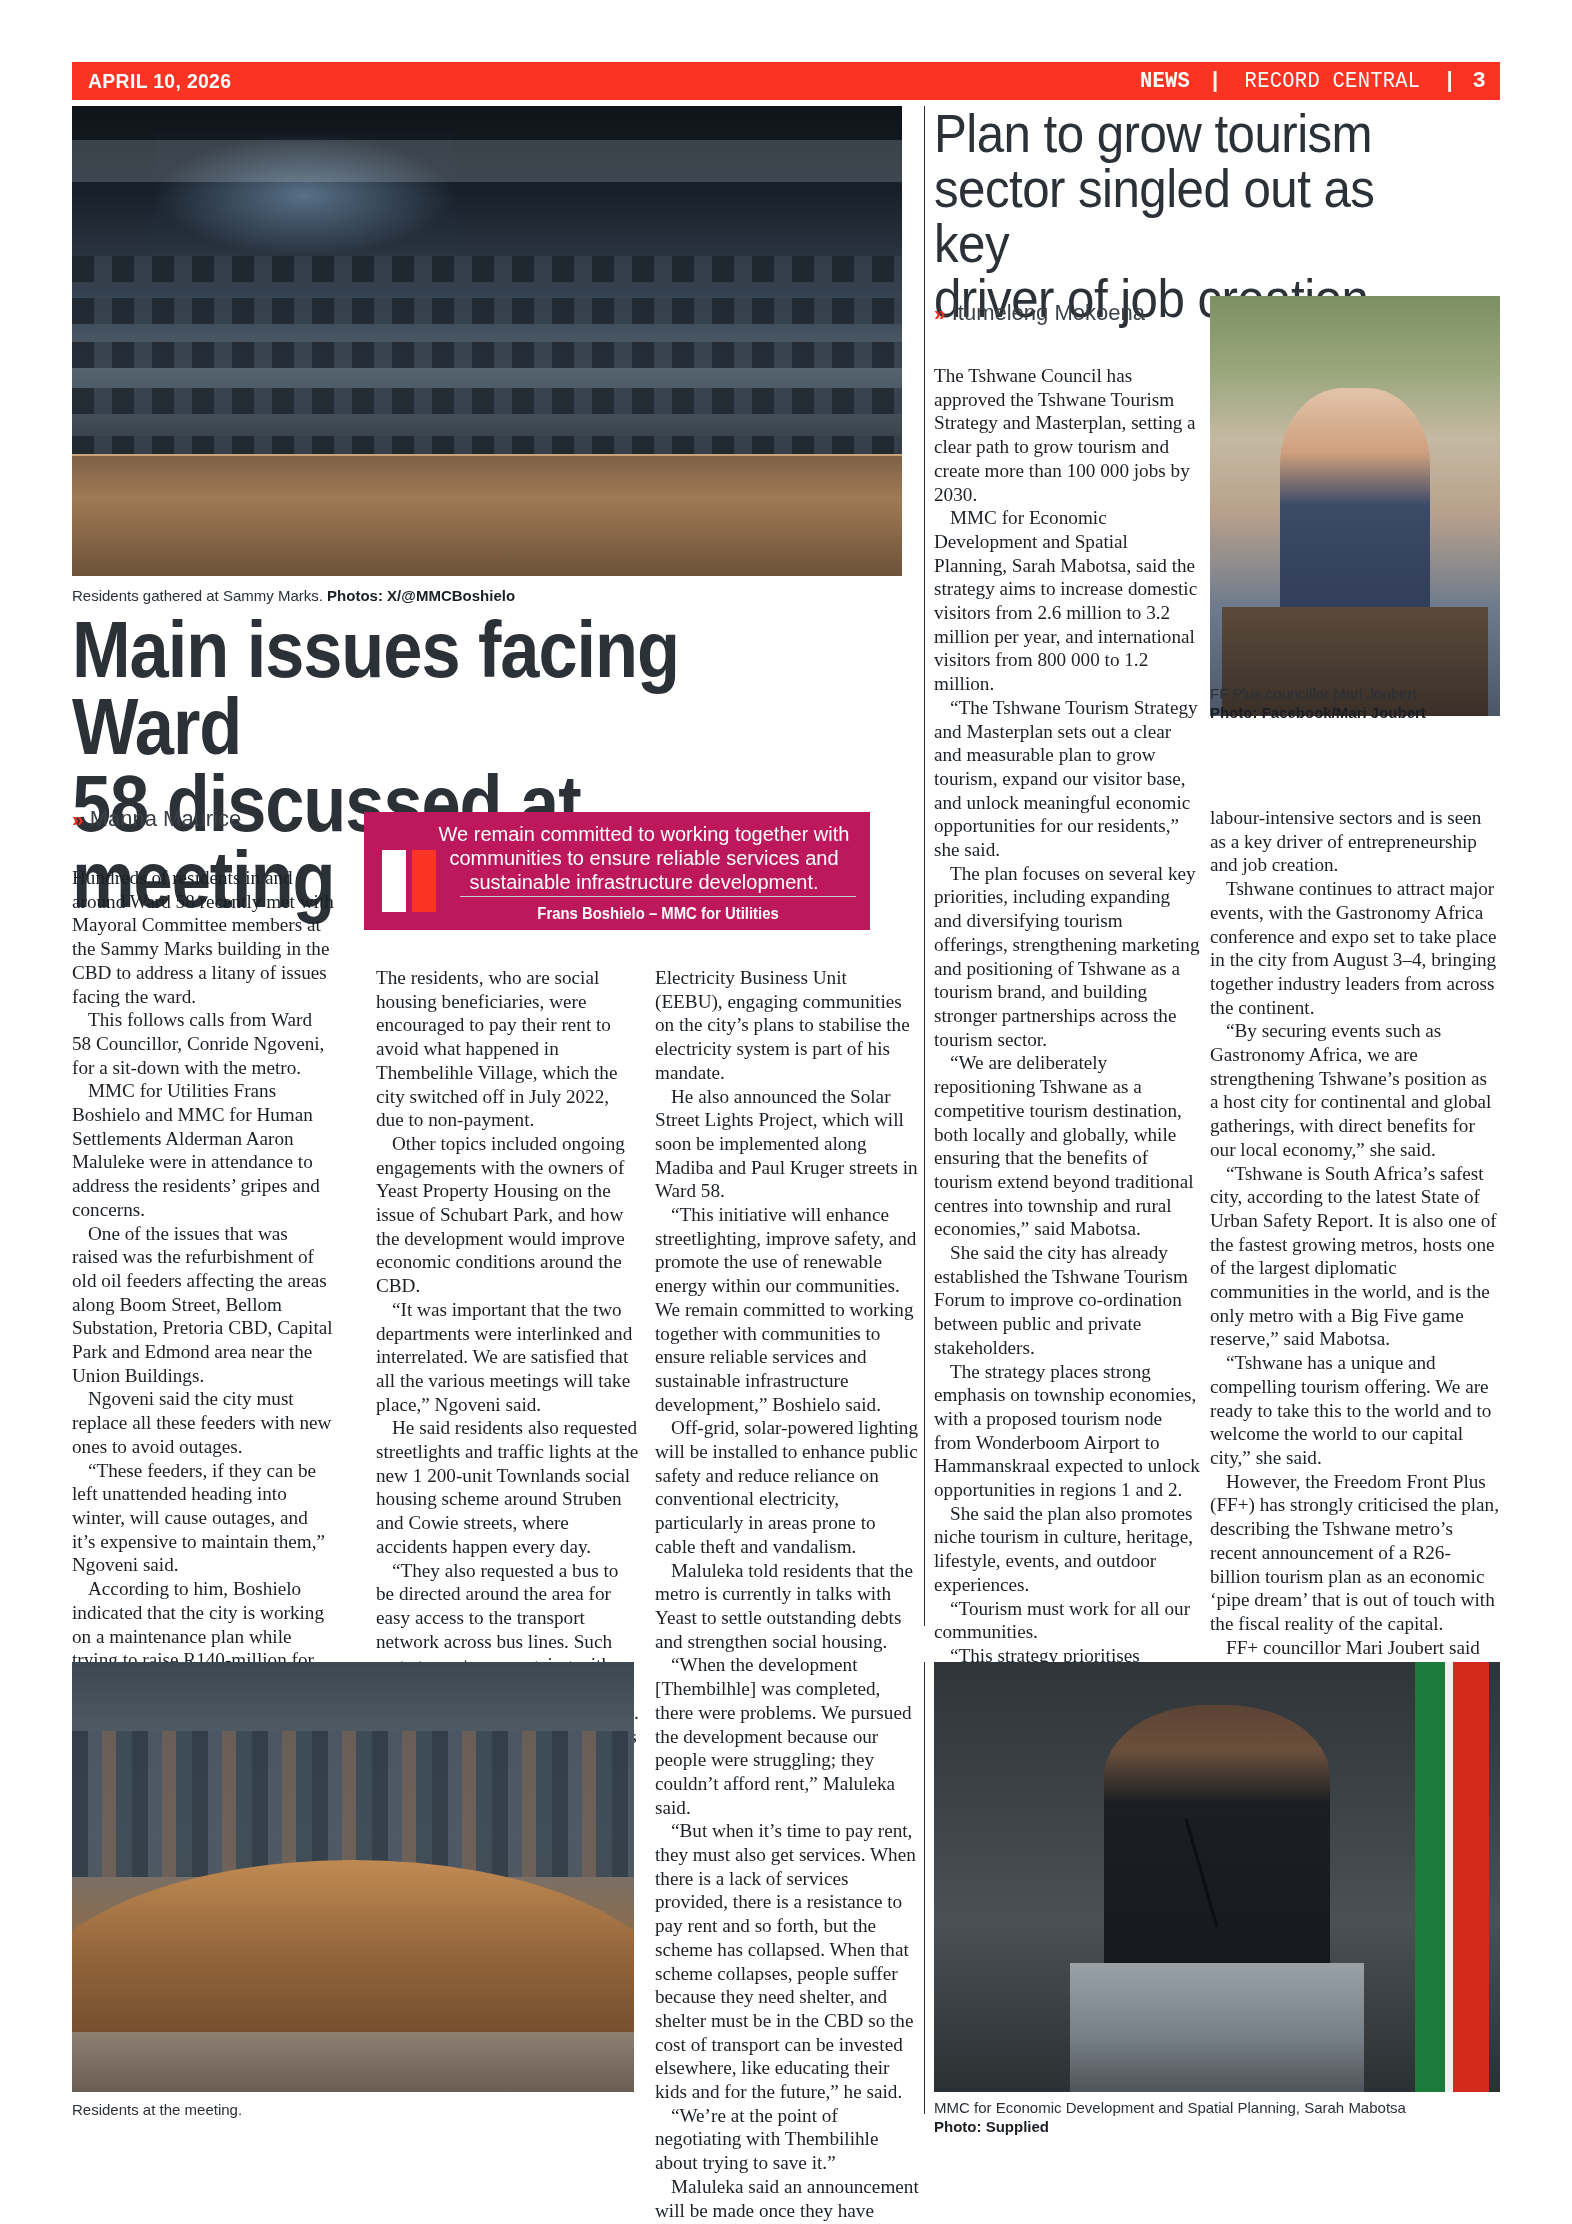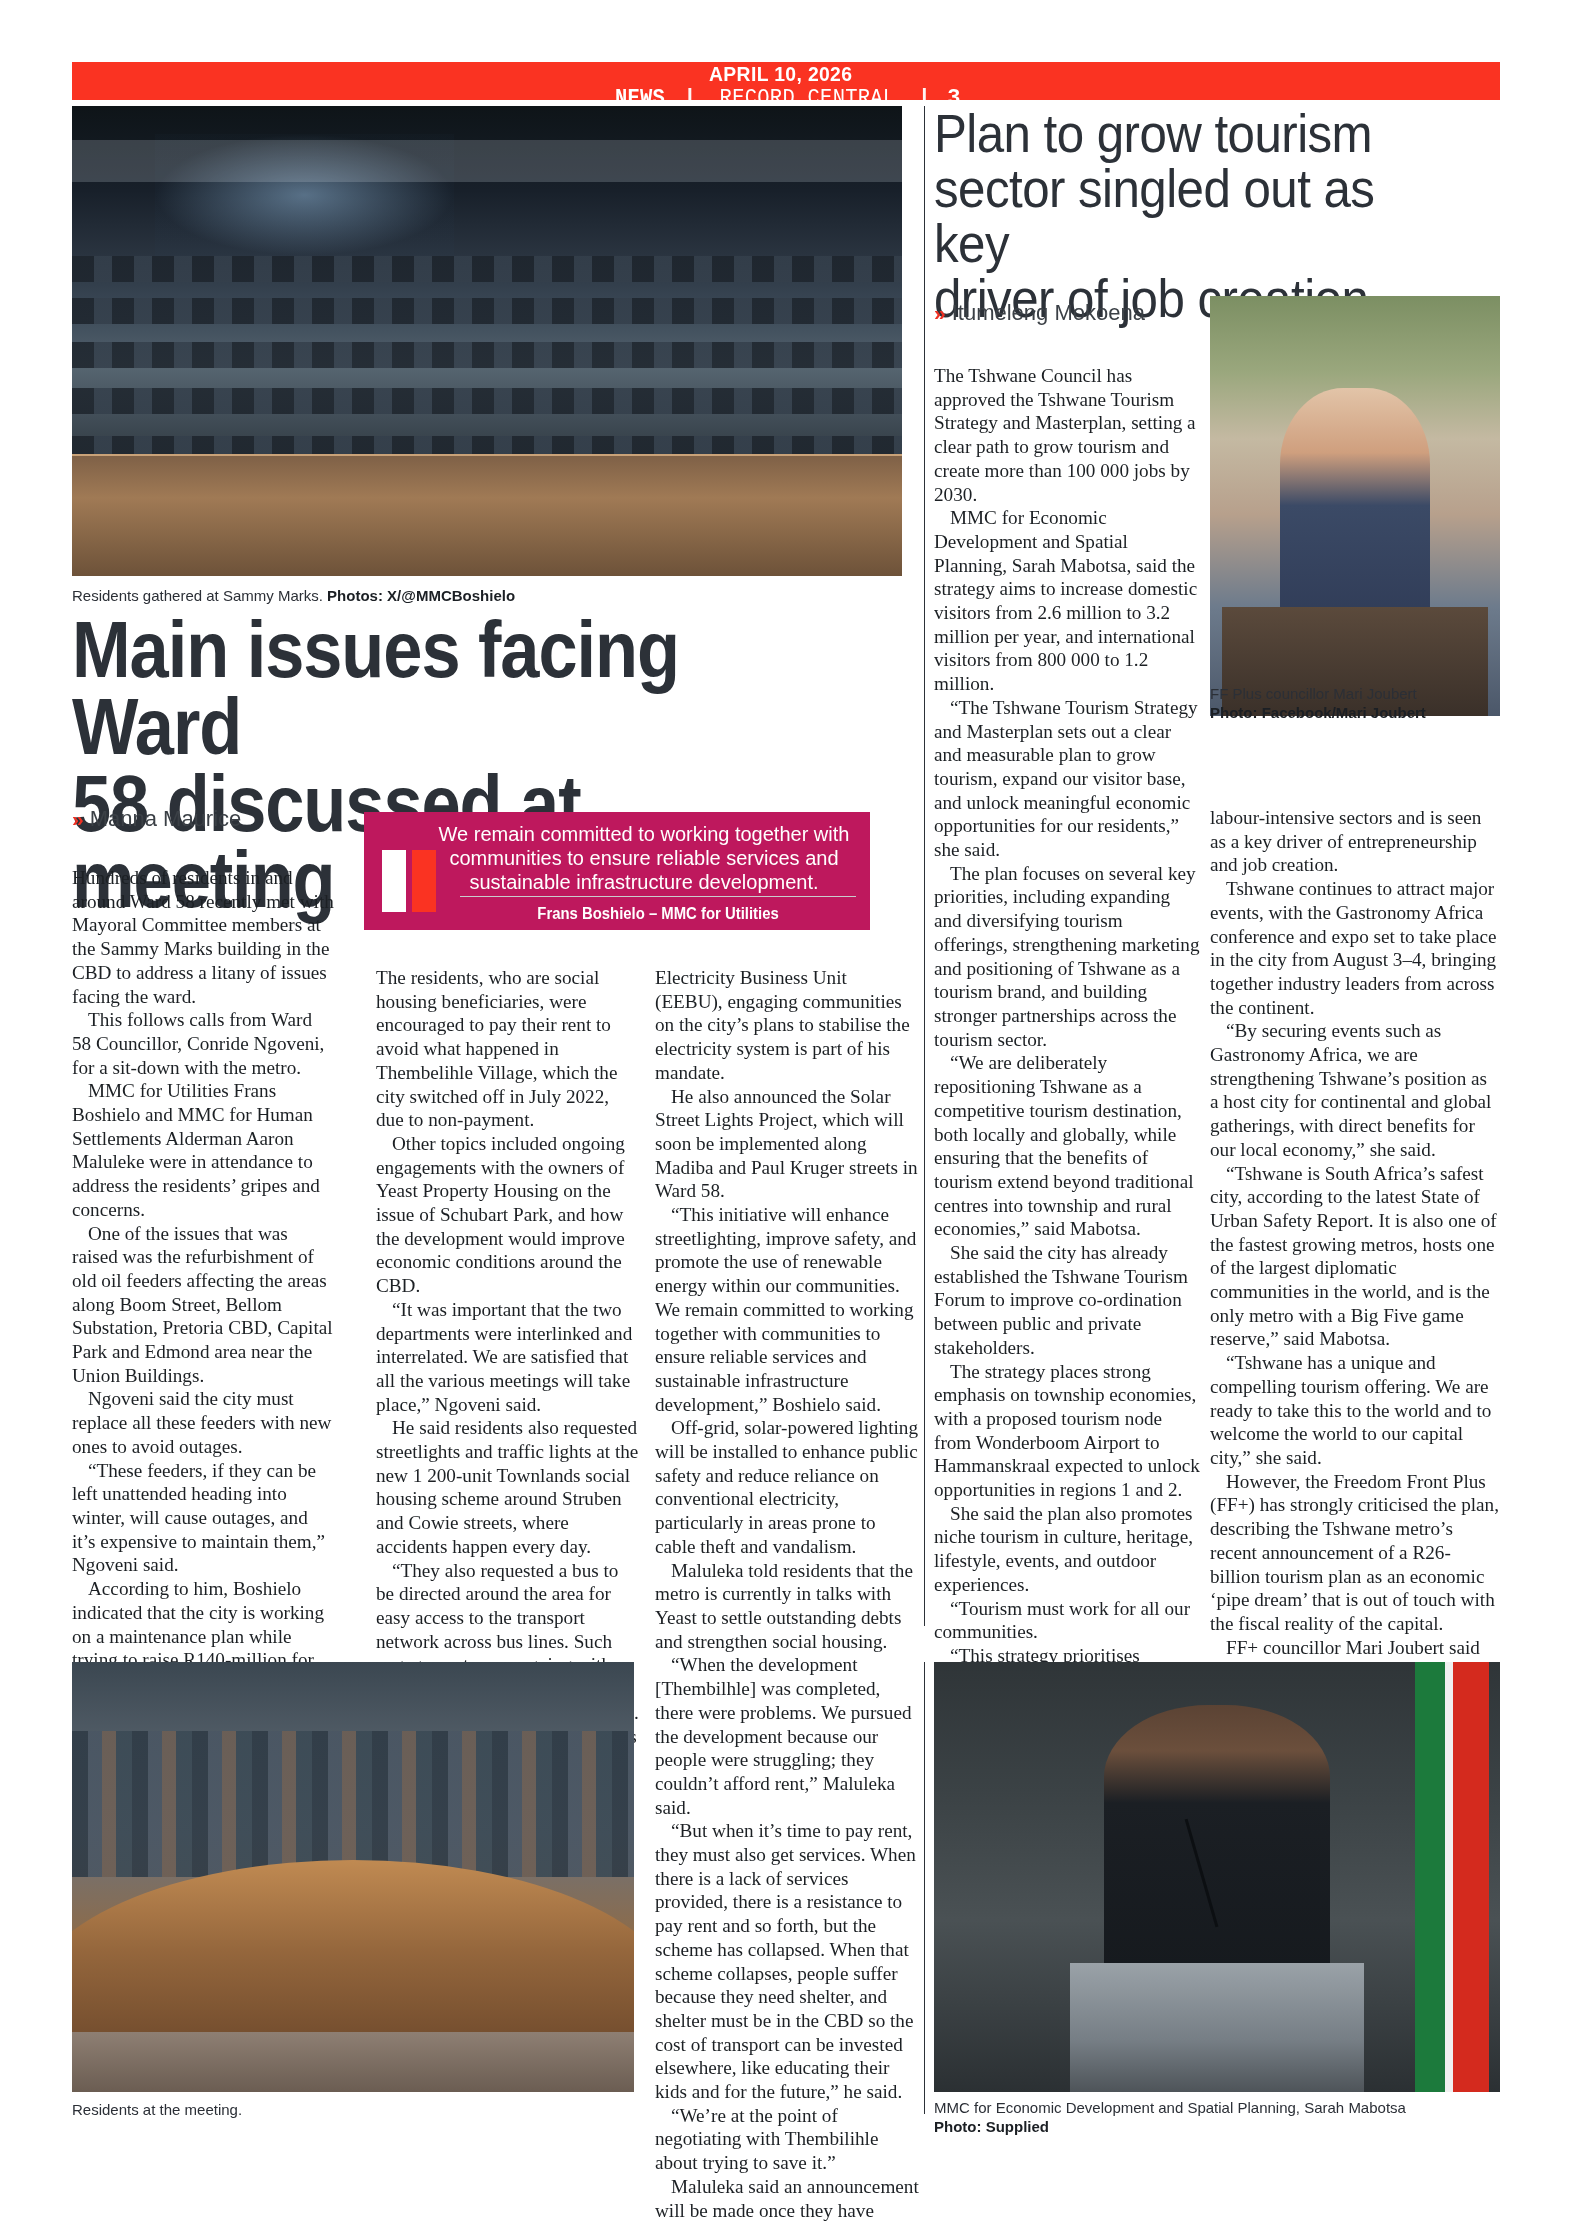--- a/index.html
+++ b/index.html
@@ -22,21 +22,20 @@
     position: absolute;
     left: 72px;
     top: 62px;
     width: 1428px;
     height: 38px;
     background: #fa3322;
     display: flex;
     align-items: center;
     justify-content: space-between;
     padding: 0 14px 0 16px;
-    flex-direction: column;
   }
   .masthead-date {
     font-family: "Liberation Sans", sans-serif;
     font-weight: bold;
     font-style: normal;
     font-size: 21px;
     letter-spacing: 0.4px;
     color: #ffffff;
     transform: scaleX(0.92);
     transform-origin: left center;

